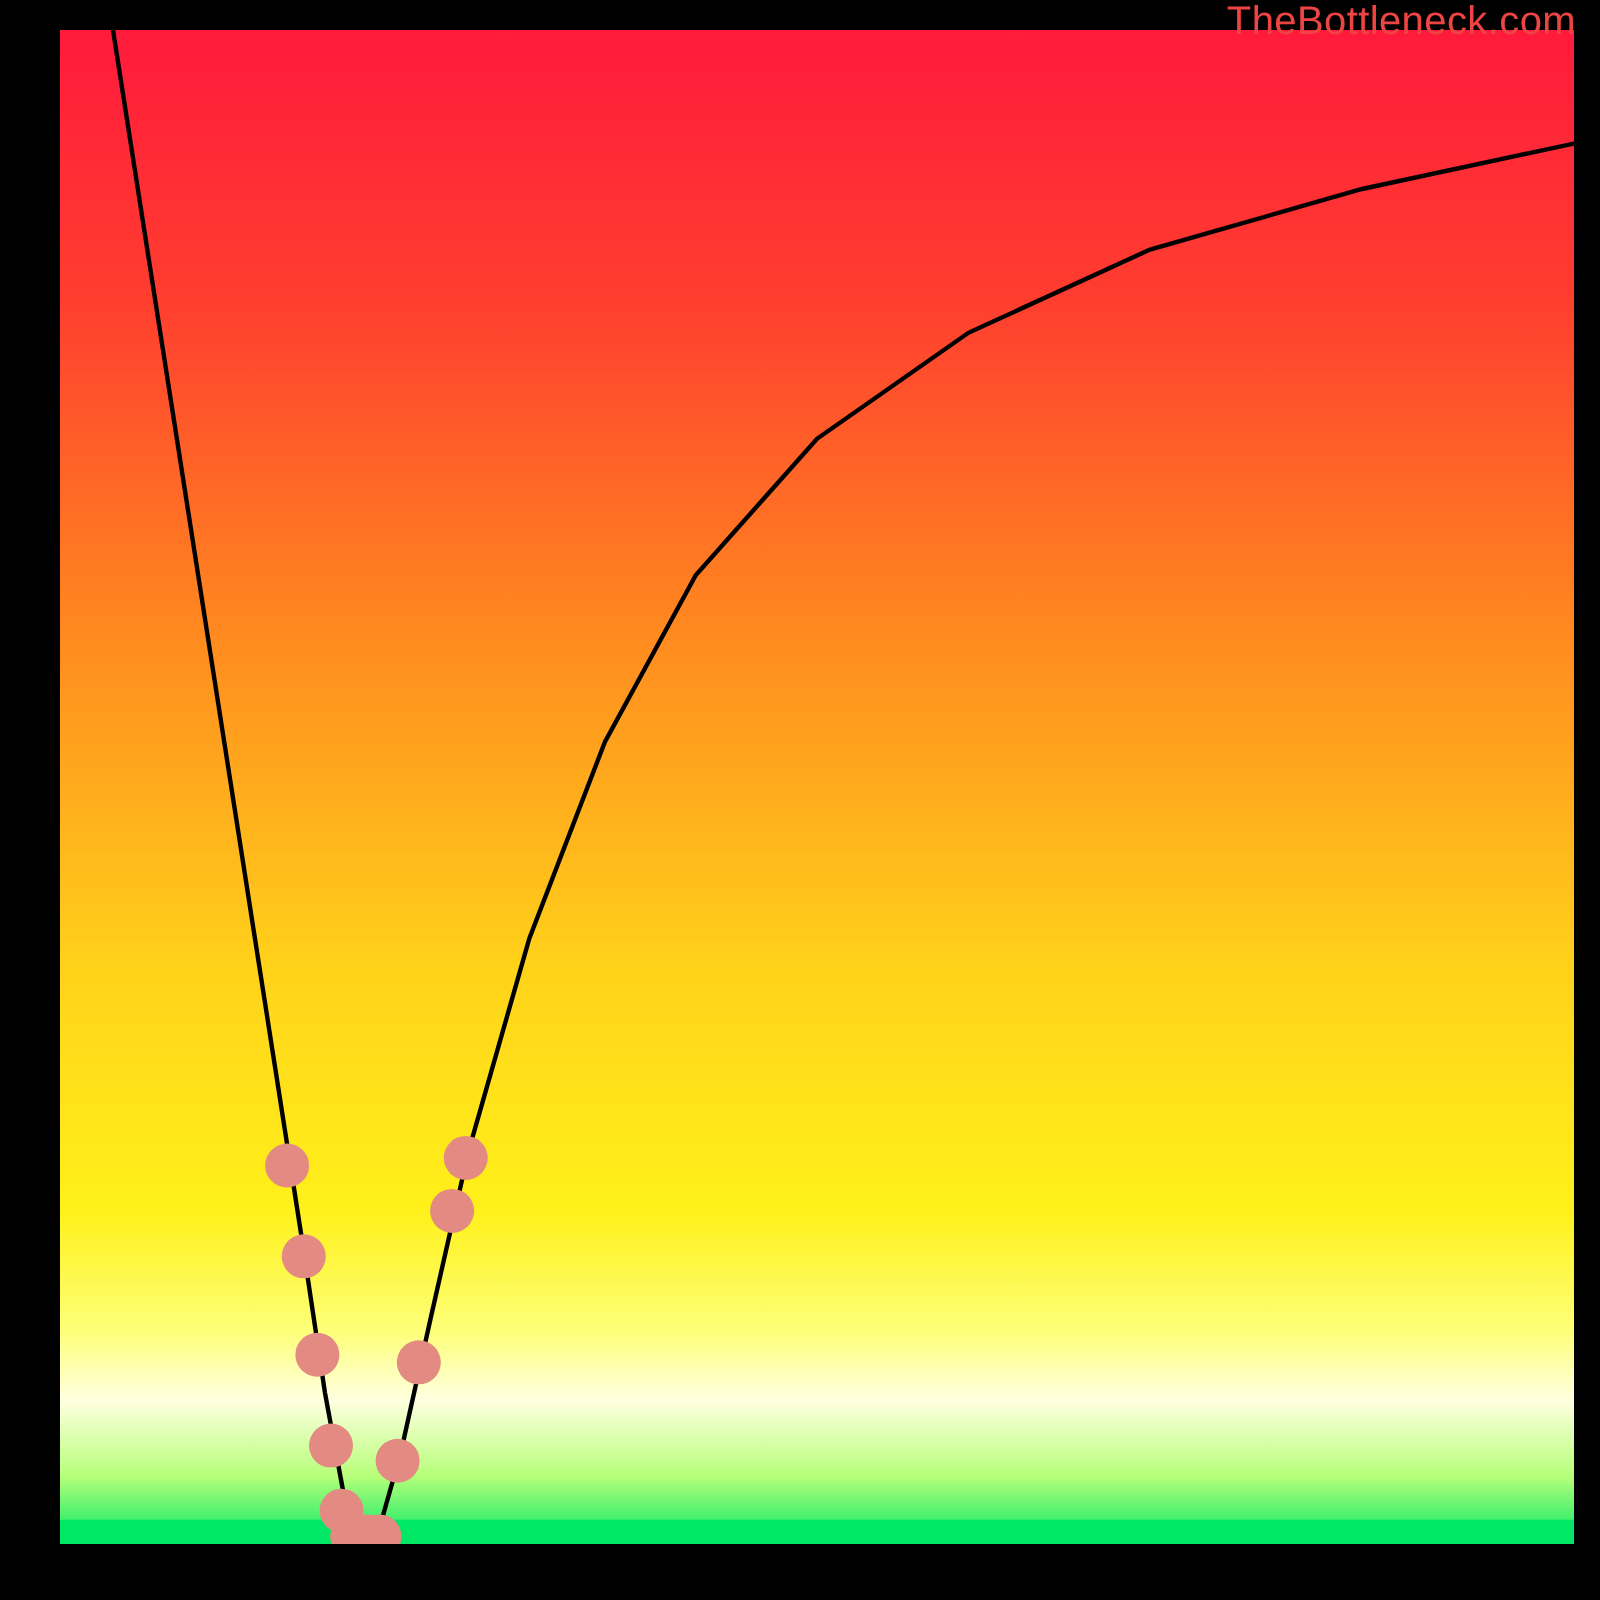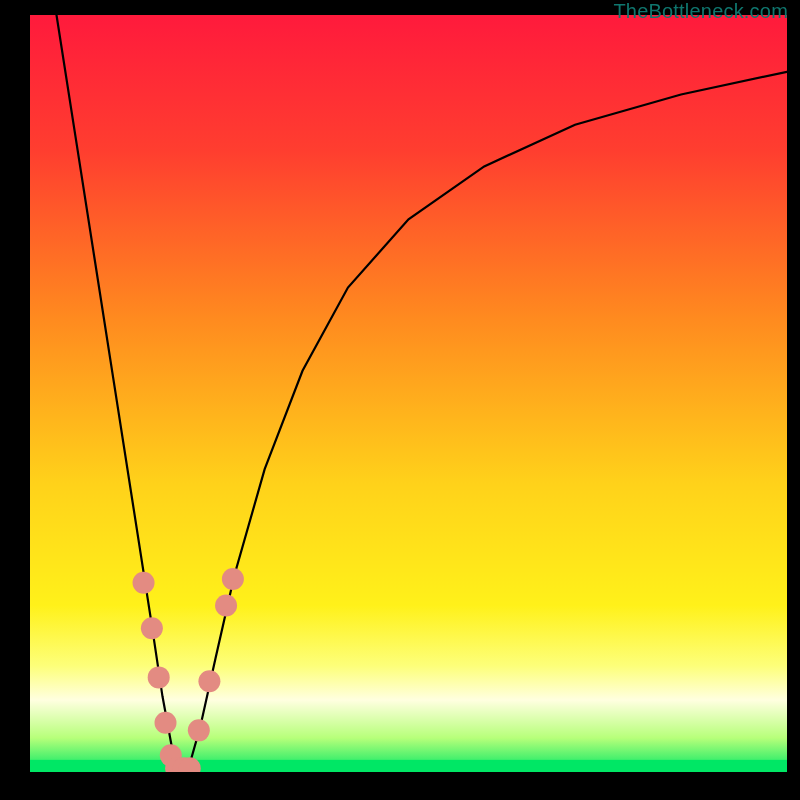--- a/index.html
+++ b/index.html
@@ -22,21 +22,21 @@
     position: absolute;
     left: 30px;
     top: 15px;
     width: 757px;
     height: 757px;
   }
   .watermark {
     position: absolute;
     top: 0px;
     right: 12px;
-    color: #0f766e;
+    color: #ef4444;
     font-size: 20px;
     font-weight: 500;
     letter-spacing: 0.2px;
     pointer-events: none;
   }
 </style>
 </head>
 <body>
 
 <div class="frame">

